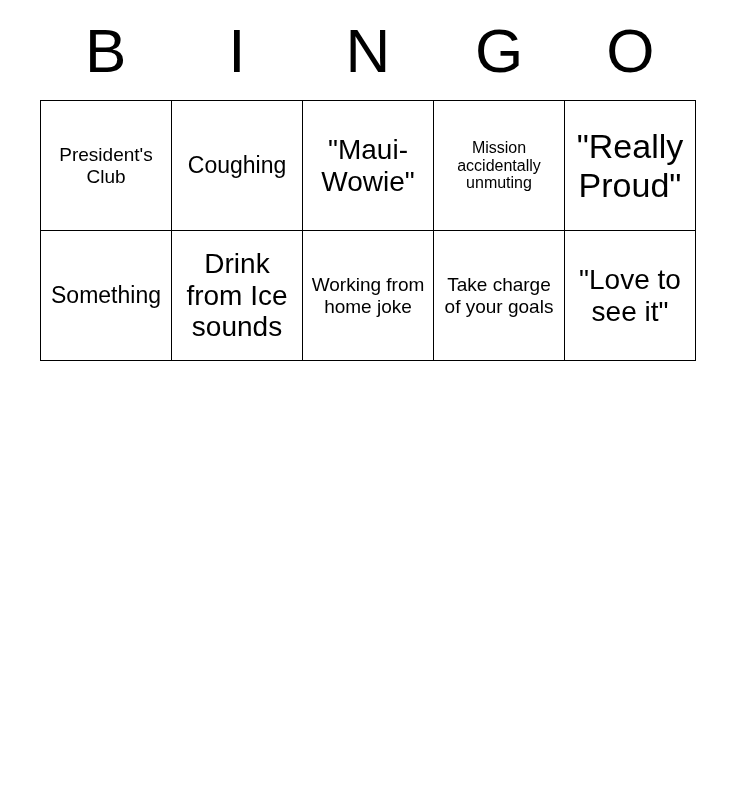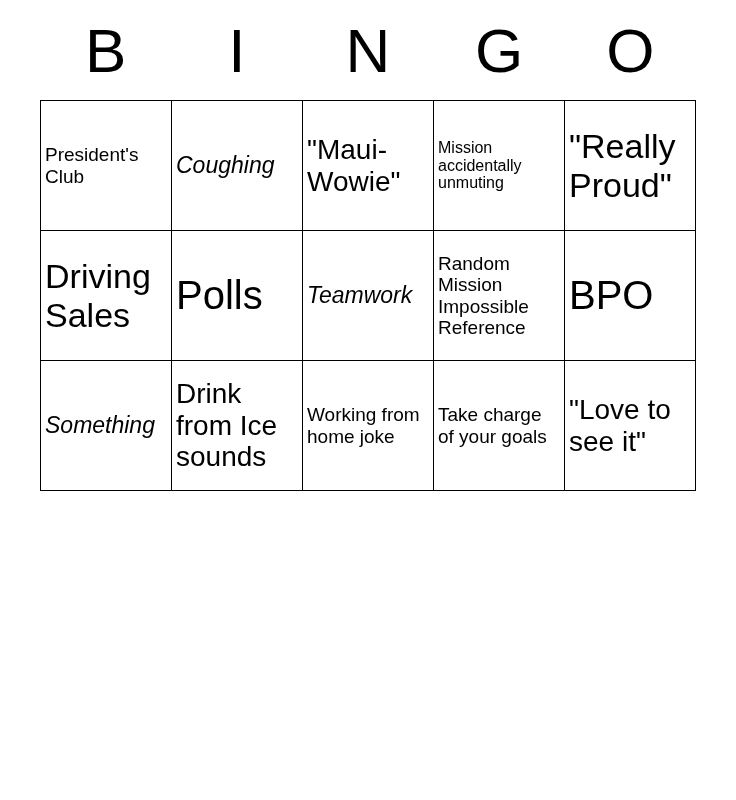--- a/index.html
+++ b/index.html
@@ -43,31 +43,32 @@
   }
   .grid {
     width: 656px;
     border-collapse: collapse;
     table-layout: fixed;
   }
   .grid td {
     border: 1px solid #000000;
     width: 131px;
     height: 130px;
+    text-align: center;
     vertical-align: middle;
     padding: 8px 4px;
     box-sizing: border-box;
     overflow: hidden;
     word-wrap: break-word;
     line-height: 1.12;
   }
   
   .fs-xs { font-size: 16px; }
   .fs-s  { font-size: 19px; }
-  .fs-m  { font-size: 23px; font-style: italic; }
+  .fs-m  { font-size: 23px; }
   .fs-l  { font-size: 28px; }
   .fs-xl { font-size: 34px; }
   .fs-xxl{ font-size: 40px; }
 </style>
 </head>
 <body>
 
 <div class="bingo-card">
 
   <div class="header-row">
@@ -81,27 +82,20 @@
   <table class="grid">
     <tbody>
       <tr>
         <td class="fs-s">President's Club</td>
         <td class="fs-m">Coughing</td>
         <td class="fs-l">"Maui-Wowie"</td>
         <td class="fs-xs">Mission accidentally unmuting</td>
         <td class="fs-xl">"Really Proud"</td>
       </tr>
       <tr>
-        <td class="fs-xl">Driving Sales</td>
-        <td class="fs-xxl">Polls</td>
-        <td class="fs-m">Teamwork</td>
-        <td class="fs-s">Random Mission Impossible Reference</td>
-        <td class="fs-xxl">BPO</td>
-      </tr>
-      <tr>
         <td class="fs-m">Something</td>
         <td class="fs-l">Drink from Ice sounds</td>
         <td class="fs-s">Working from home joke</td>
         <td class="fs-s">Take charge of your goals</td>
         <td class="fs-l">"Love to see it"</td>
       </tr>
     </tbody>
   </table>
 
 </div>

